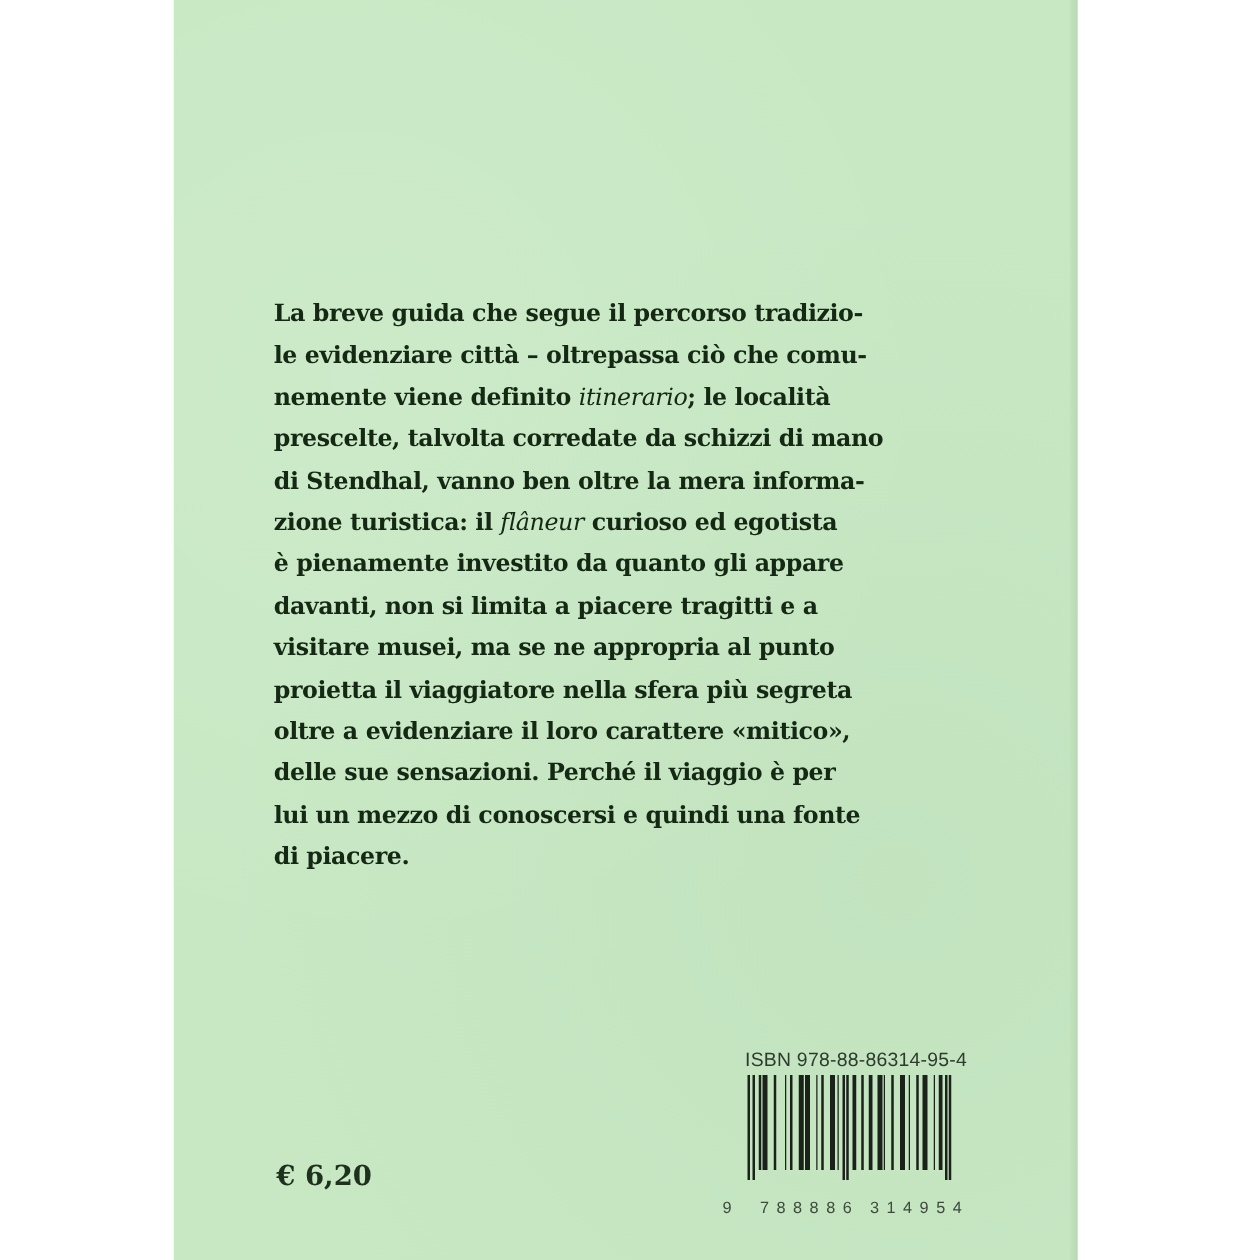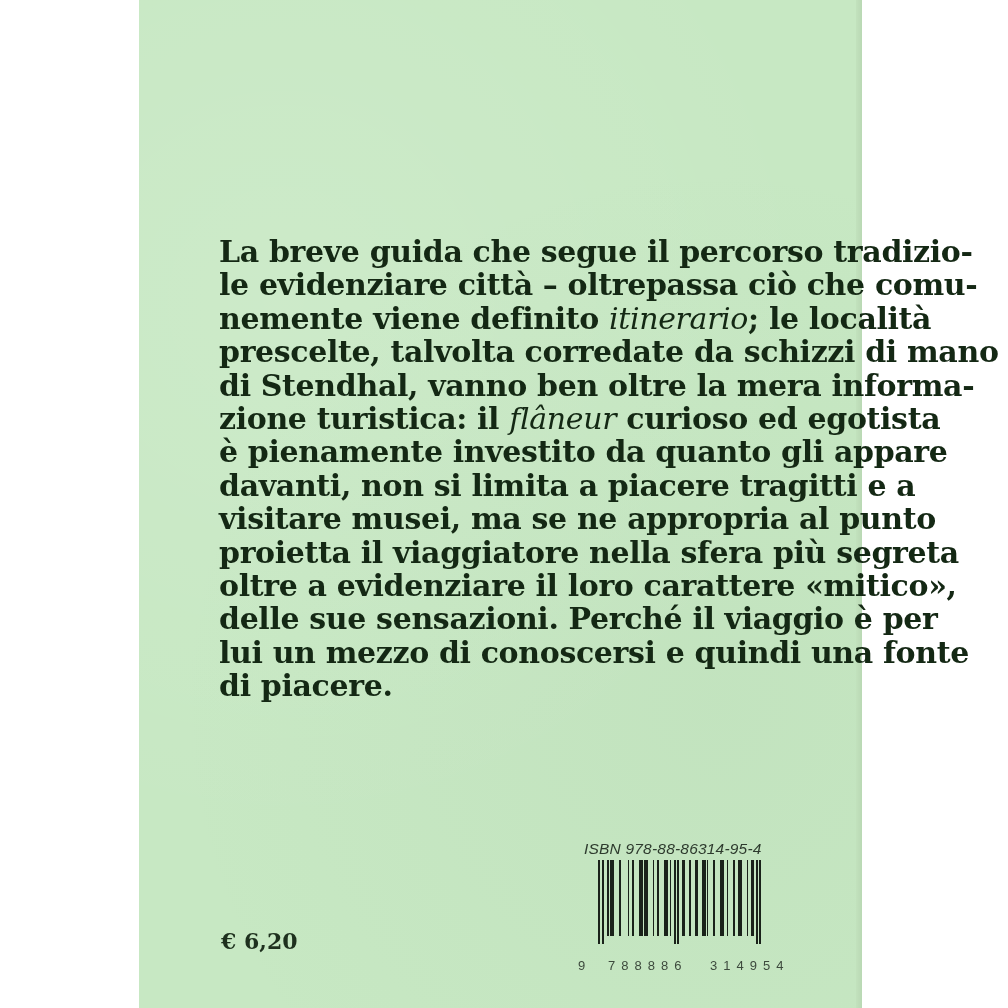--- a/index.html
+++ b/index.html
@@ -14,44 +14,44 @@
         radial-gradient(circle at 20% 30%, rgba(255,255,255,0.10), transparent 60%),
         radial-gradient(circle at 80% 70%, rgba(120,150,120,0.06), transparent 60%);
     }
     .cover-edge {
       position: absolute; right: 0; top: 0; width: 6px; height: 100%;
       background: linear-gradient(to right, #c2e2bd, #b9d8b4);
     }
     .blurb {
       position: absolute; left: 80px; top: 235px; width: 580px;
       font-family: "DejaVu Serif", "Liberation Serif", serif;
-      font-size: 30px; line-height: 33.4px; color: #142814;
+      font-size: 19px; line-height: 33.4px; color: #142814;
       font-weight: bold; letter-spacing: -0.35px;
     }
     .blurb .line { display: block; white-space: nowrap; }
     .blurb em { font-style: italic; font-weight: normal; }
     .isbn-block { position: absolute; left: 439px; top: 840px; width: 220px; }
     .isbn-text {
       font-family: "Liberation Sans", sans-serif; font-size: 15.5px;
-      color: #2d3a2d; letter-spacing: 0.2px; margin-left: 6px; font-style: italic;
+      color: #2d3a2d; letter-spacing: 0.2px; margin-left: 18px;
     }
     .barcode {
       position: relative; margin-left: 20px; margin-top: 2px;
       width: 180px; height: 84px; display: flex; align-items: flex-start;
     }
     .bar { height: 76px; background: #1a221a; flex-shrink: 0; }
     .bar.guard { height: 84px; }
     .gap { flex-shrink: 0; }
     .barcode-digits {
       position: absolute; left: 0; top: 118px; width: 220px;
       font-family: "Liberation Sans", sans-serif; font-size: 13px; color: #3d4a3d;
     }
     .barcode-digits .d0 { position: absolute; left: 0; }
     .barcode-digits .d1 { position: absolute; left: 30px; letter-spacing: 6px; }
-    .barcode-digits .d2 { position: absolute; left: 132px; letter-spacing: 6px; }
+    .barcode-digits .d2 { position: absolute; left: 118px; letter-spacing: 6px; }
     .price {
       position: absolute; left: 82px; top: 928px;
       font-family: "DejaVu Serif", "Liberation Serif", serif;
       font-size: 22px; color: #1e301e; font-weight: bold;
     }
   </style>
 </head>
 <body>
 
 <div class="cover">

